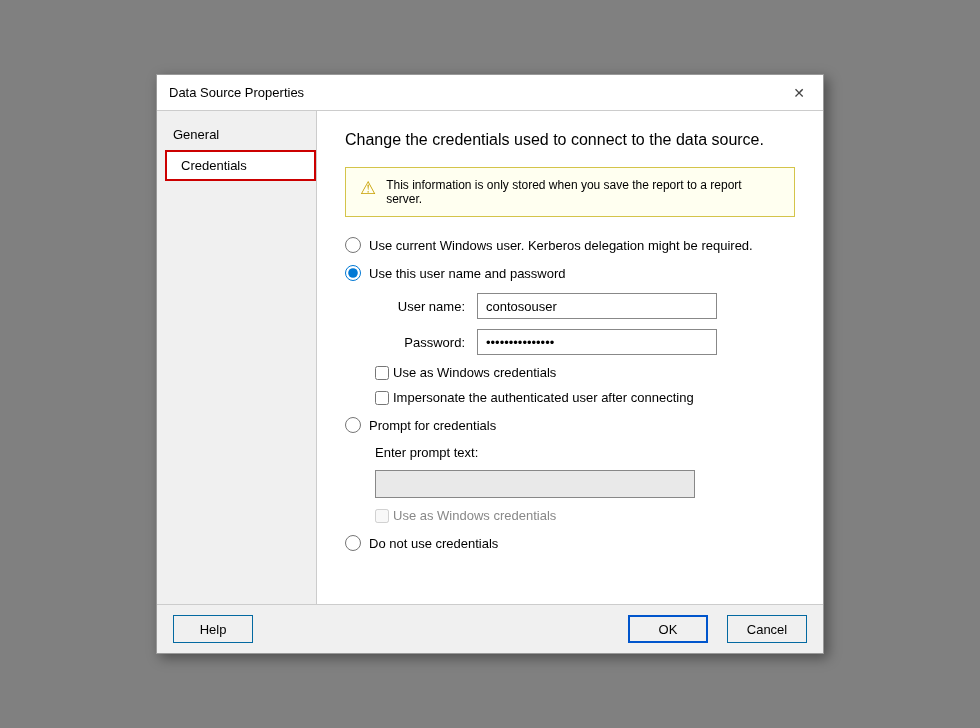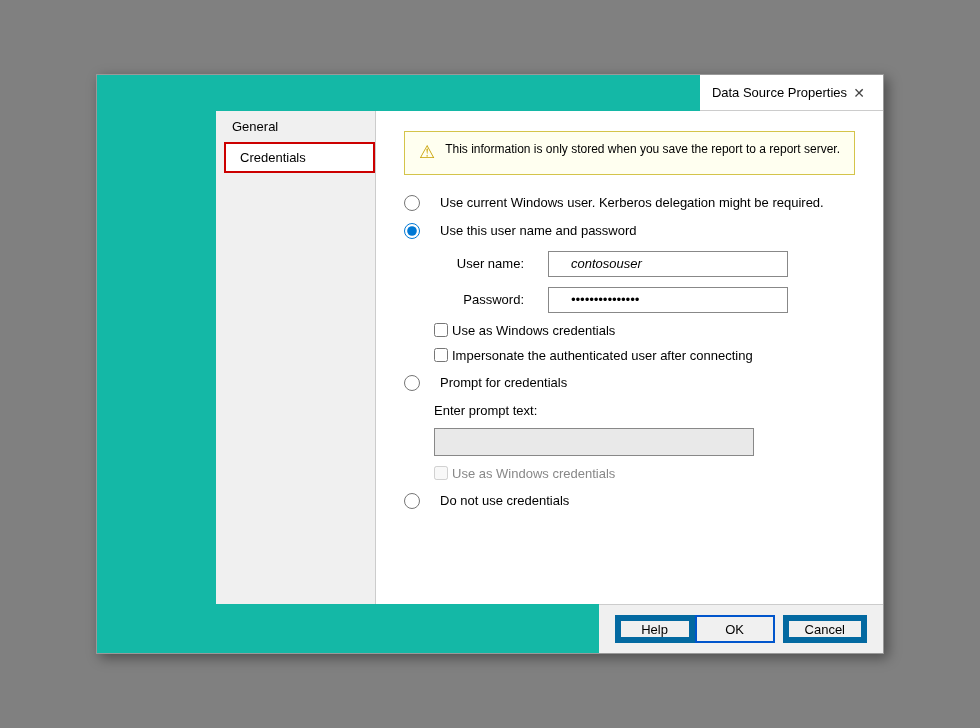--- a/index.html
+++ b/index.html
@@ -7,28 +7,27 @@
       background: #808080;
       display: flex;
       align-items: center;
       justify-content: center;
       width: 980px;
       height: 728px;
       font-family: 'Segoe UI', Tahoma, Geneva, Verdana, sans-serif;
       font-size: 13px;
     }
     .dialog {
-      background: #14b8a6;
+      background: #4c1d95;
       border: 1px solid #999;
       box-shadow: 4px 4px 12px rgba(0,0,0,0.4);
-      width: 788px;
+      width: 668px;
       min-height: 580px;
       display: flex;
       flex-direction: column;
-      align-items: flex-end;
     }
     .title-bar {
       background: #ffffff;
       border-bottom: 1px solid #ccc;
       padding: 8px 12px;
       display: flex;
       align-items: center;
       justify-content: space-between;
       height: 36px;
     }
@@ -50,21 +49,21 @@
       color: #444;
     }
     .dialog-body {
       display: flex;
       flex: 1;
     }
     .sidebar {
       width: 160px;
       background: #f0f0f0;
       border-right: 1px solid #ccc;
-      padding-top: 0;
+      padding-top: 8px;
     }
     .sidebar-item {
       padding: 8px 16px;
       cursor: pointer;
       font-size: 13px;
       color: #000;
     }
     .sidebar-item.active {
       border: 2px solid #cc0000;
       background: #fff;
@@ -102,21 +101,21 @@
       color: #000;
     }
     .radio-group {
       display: flex;
       flex-direction: column;
       gap: 12px;
     }
     .radio-item {
       display: flex;
       align-items: center;
-      gap: 20px;
+      gap: 8px;
       cursor: pointer;
     }
     .radio-item input[type="radio"] {
       cursor: pointer;
       width: 16px;
       height: 16px;
       accent-color: #0078d4;
     }
     .radio-label {
       font-size: 13px;
@@ -124,37 +123,36 @@
     }
     .indented {
       margin-left: 30px;
       display: flex;
       flex-direction: column;
       gap: 10px;
     }
     .form-row {
       display: flex;
       align-items: center;
-      gap: 24px;
+      gap: 12px;
     }
     .form-label {
       width: 90px;
       text-align: right;
       font-size: 13px;
       color: #000;
     }
     .form-input {
       width: 240px;
       height: 26px;
       border: 1px solid #888;
-      padding: 2px 22px;
+      padding: 2px 8px;
       font-size: 13px;
       background: #fff;
       outline: none;
-      font-style: italic;
     }
     .checkbox-item {
       display: flex;
       align-items: center;
       gap: 4px;
       cursor: pointer;
     }
     .checkbox-item input[type="checkbox"] {
       width: 14px;
       height: 14px;
@@ -180,29 +178,29 @@
     .dialog-footer {
       background: #f0f0f0;
       border-top: 1px solid #ccc;
       padding: 10px 16px;
       display: flex;
       align-items: center;
       justify-content: space-between;
     }
     .footer-right {
       display: flex;
-      gap: 8px;
+      gap: 19px;
     }
     .btn {
       min-width: 80px;
       height: 28px;
       padding: 0 16px;
       font-size: 13px;
       cursor: pointer;
-      border: 6px solid #0369a1;
+      border: 1px solid #0369a1;
       background: #f0f0f0;
       color: #000;
     }
     .btn-ok {
       border: 2px solid #0055cc;
       background: #f0f0f0;
     }
   </style>
 </head>
 <body>
@@ -219,20 +217,21 @@
     <div class="sidebar">
       <div class="sidebar-item">
         <span>General</span>
       </div>
       <div class="sidebar-item active">
         <span>Credentials</span>
       </div>
     </div>
 
     <div class="content">
+      <div class="content-title">Change the credentials used to connect to the data source.</div>
 
       <div class="warning-box">
         <span class="warning-icon">⚠</span>
         <span class="warning-text">This information is only stored when you save the report to a report server.</span>
       </div>
 
       <div class="radio-group">
 
         <label class="radio-item">
           <input type="radio" name="credentials" style="">

